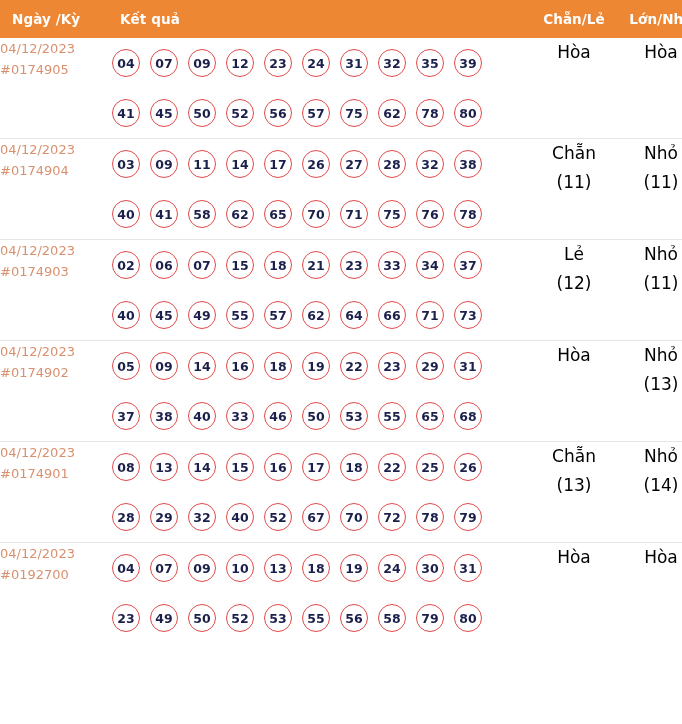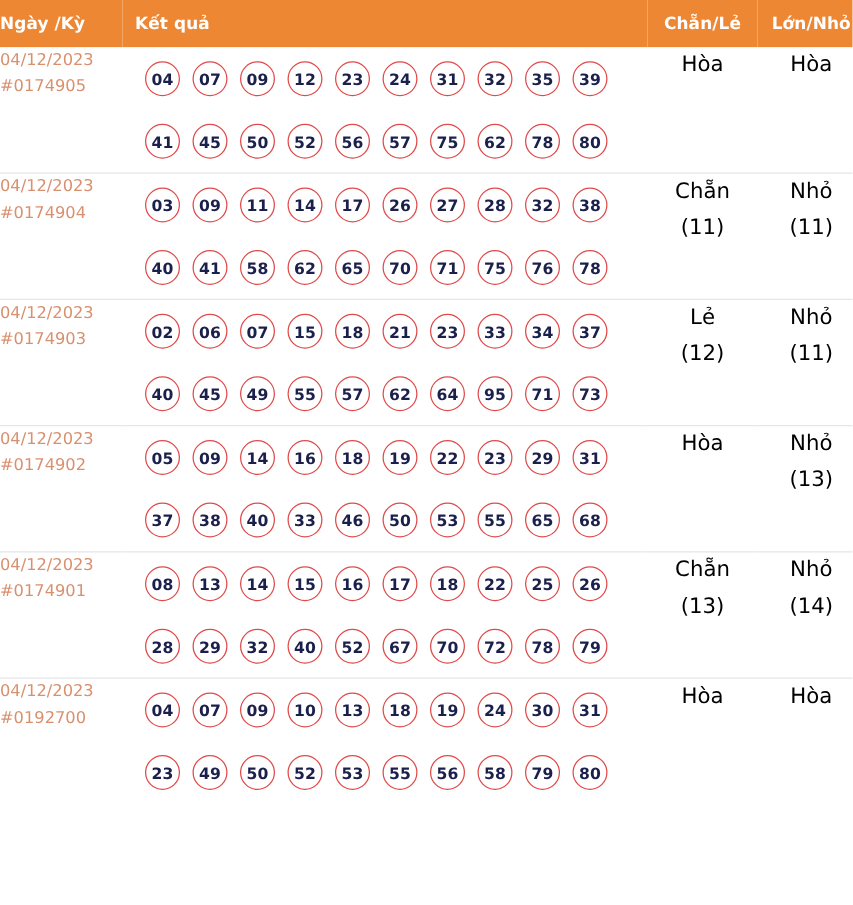--- a/index.html
+++ b/index.html
@@ -27,21 +27,21 @@
   }
   .table-head th {
     color: #ffffff;
     font-size: 13.5px;
     font-weight: bold;
     height: 38px;
     padding: 0;
     vertical-align: middle;
     letter-spacing: 0.1px;
   }
-  th.col-date   { width: 98px;  text-align: left;   }
+  th.col-date   { width: 98px;  text-align: left;   padding-left: 12px; }
   th.col-result { width: 410px; text-align: left;   padding-left: 10px; }
   th.col-oe     { width: 88px;  text-align: center; }
   th.col-bs     { width: 86px;  text-align: center; }
 
   
   .table-body tr {
     border-top: 1px solid #e6e6e6;
     background: #ffffff;
   }
   .table-body tr:first-child {
@@ -86,21 +86,21 @@
     font-size: 12.5px;
     font-weight: bold;
     display: flex;
     align-items: center;
     justify-content: center;
     margin-right: 10px;
     box-sizing: border-box;
     font-family: "DejaVu Sans", "Liberation Sans", sans-serif;
   }
   .ball:first-child {
-    margin-left: 18px;
+    margin-left: 2px;
   }
 
   .verdict-cell {
     text-align: center;
     padding-top: 14px;
     line-height: 1.7;
   }
   .verdict-label,
   .verdict-count {
     display: block;
@@ -220,21 +220,21 @@
             <span class="ball">37</span>
           </div>
           <div class="ball-row">
             <span class="ball">40</span>
             <span class="ball">45</span>
             <span class="ball">49</span>
             <span class="ball">55</span>
             <span class="ball">57</span>
             <span class="ball">62</span>
             <span class="ball">64</span>
-            <span class="ball">95</span>
+            <span class="ball">66</span>
             <span class="ball">71</span>
             <span class="ball">73</span>
           </div>
         </td>
         <td class="verdict-cell">
           <span class="verdict-label">Lẻ</span>
           <span class="verdict-count">(12)</span>
         </td>
         <td class="verdict-cell">
           <span class="verdict-label">Nhỏ</span>

